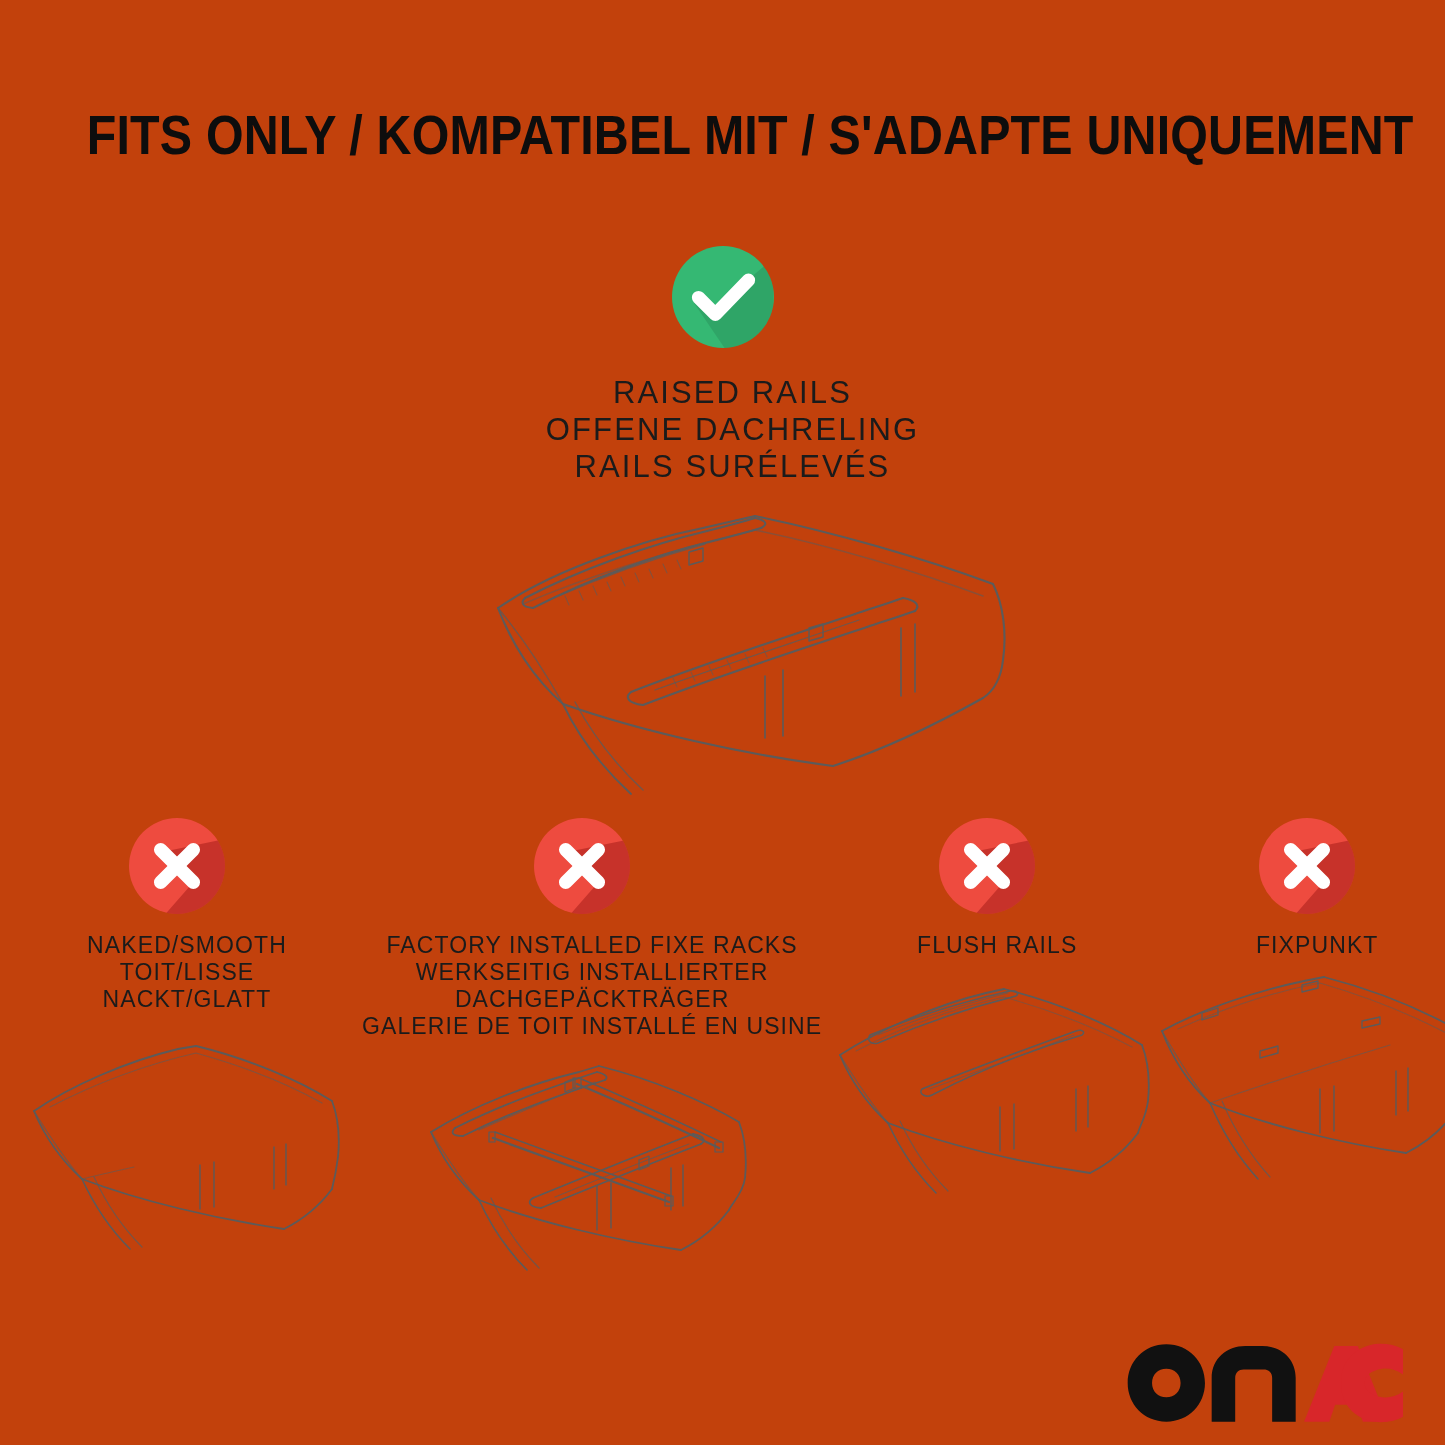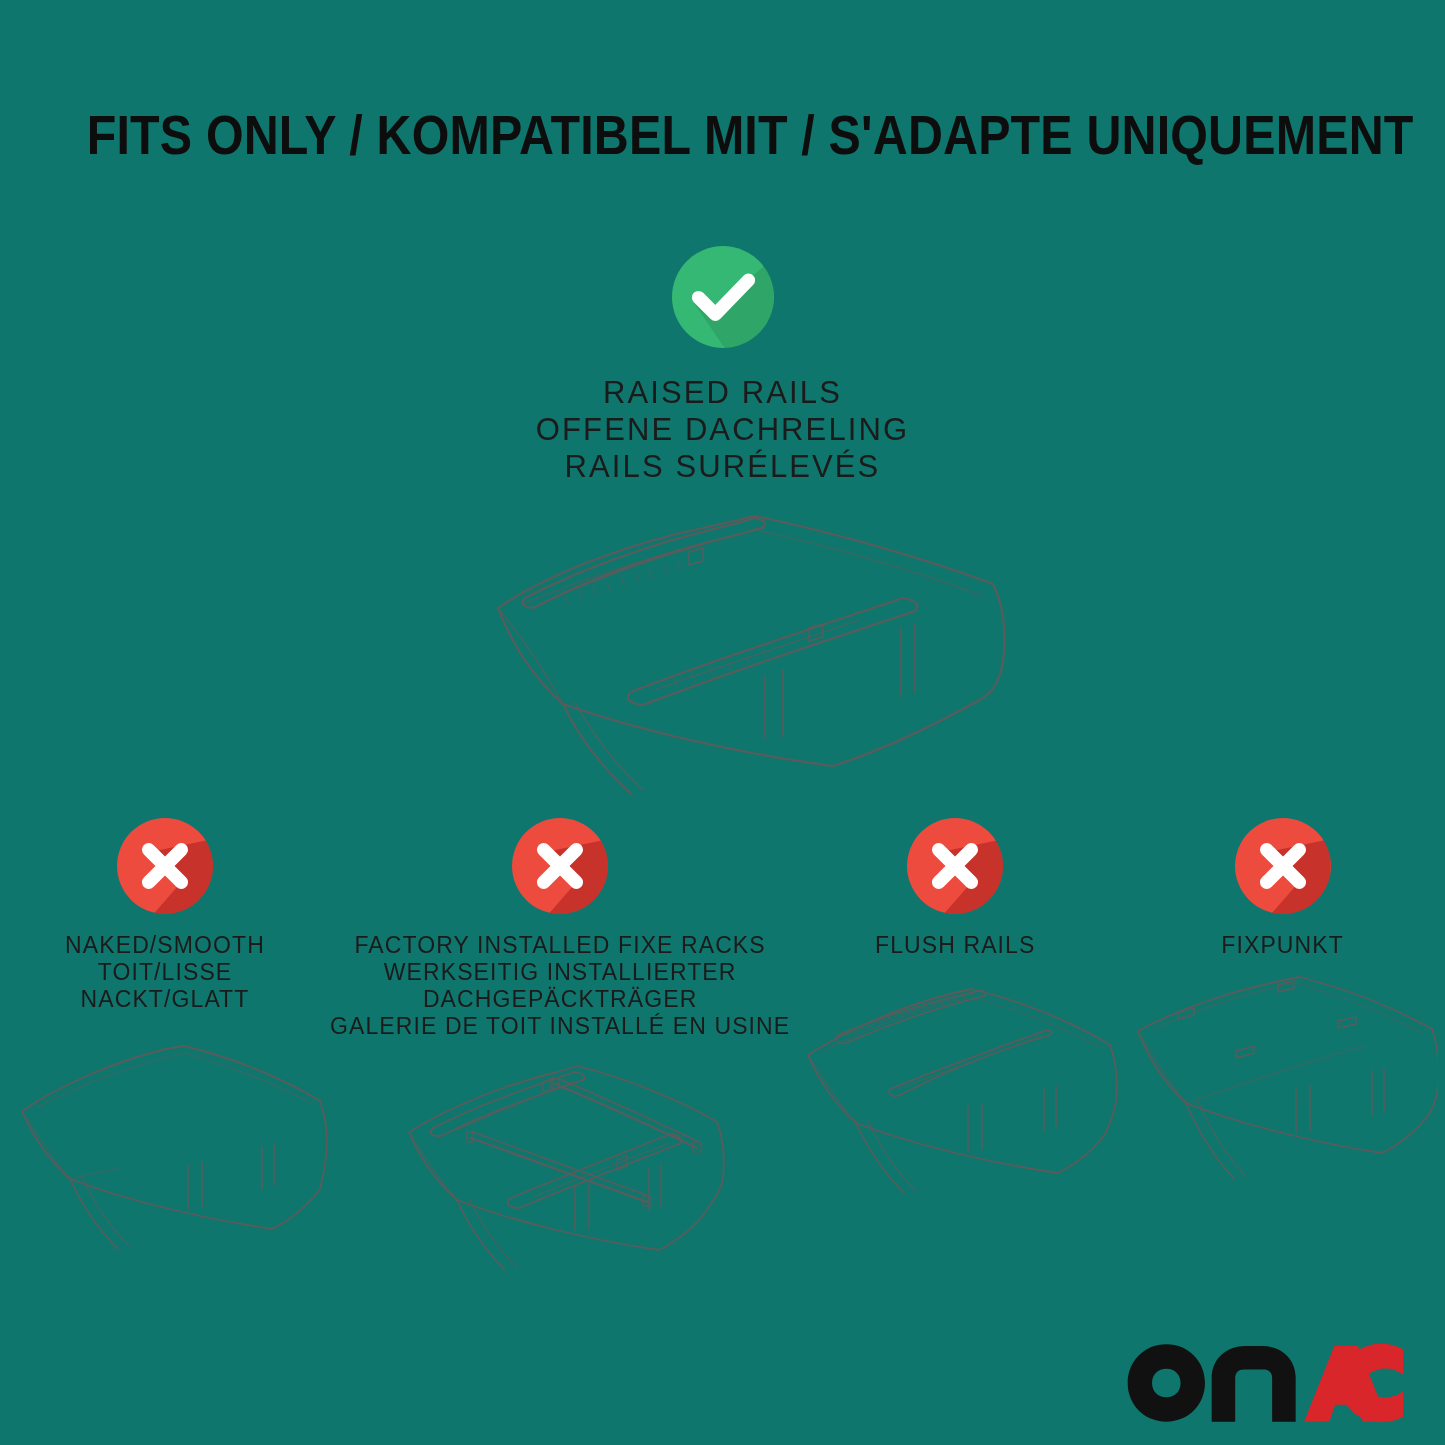--- a/index.html
+++ b/index.html
@@ -7,21 +7,21 @@
     padding: 0;
     background: #ffffff;
   }
   body {
     font-family: "Liberation Sans", sans-serif;
   }
   .page {
     position: relative;
     width: 1445px;
     height: 1445px;
-    background: #0f766e;
+    background: #c2410c;
     overflow: hidden;
   }
 
   
   .title {
     position: absolute;
     left: 0;
     right: 0;
     top: 104px;
     text-align: center;
@@ -74,36 +74,36 @@
 
   .label {
     margin-top: 26px;
     font-size: 31px;
     line-height: 37px;
     letter-spacing: 2.1px;
     font-weight: 300;
     color: #1b1b1b;
     white-space: nowrap;
   }
-  .label div { white-space: nowrap; }
+  .label div { white-space: nowrap; padding-left: 20px; }
 
   
   .main-illu {
     position: absolute;
     left: 50%;
     top: 492px;
     transform: translateX(-50%);
     width: 640px;
     height: 310px;
   }
 
   
   .cols {
     position: absolute;
-    left: 0;
+    left: 12px;
     right: 0;
     top: 818px;
     display: flex;
     align-items: flex-start;
   }
   .col {
     flex: 1 1 0;
     text-align: center;
     position: relative;
   }

